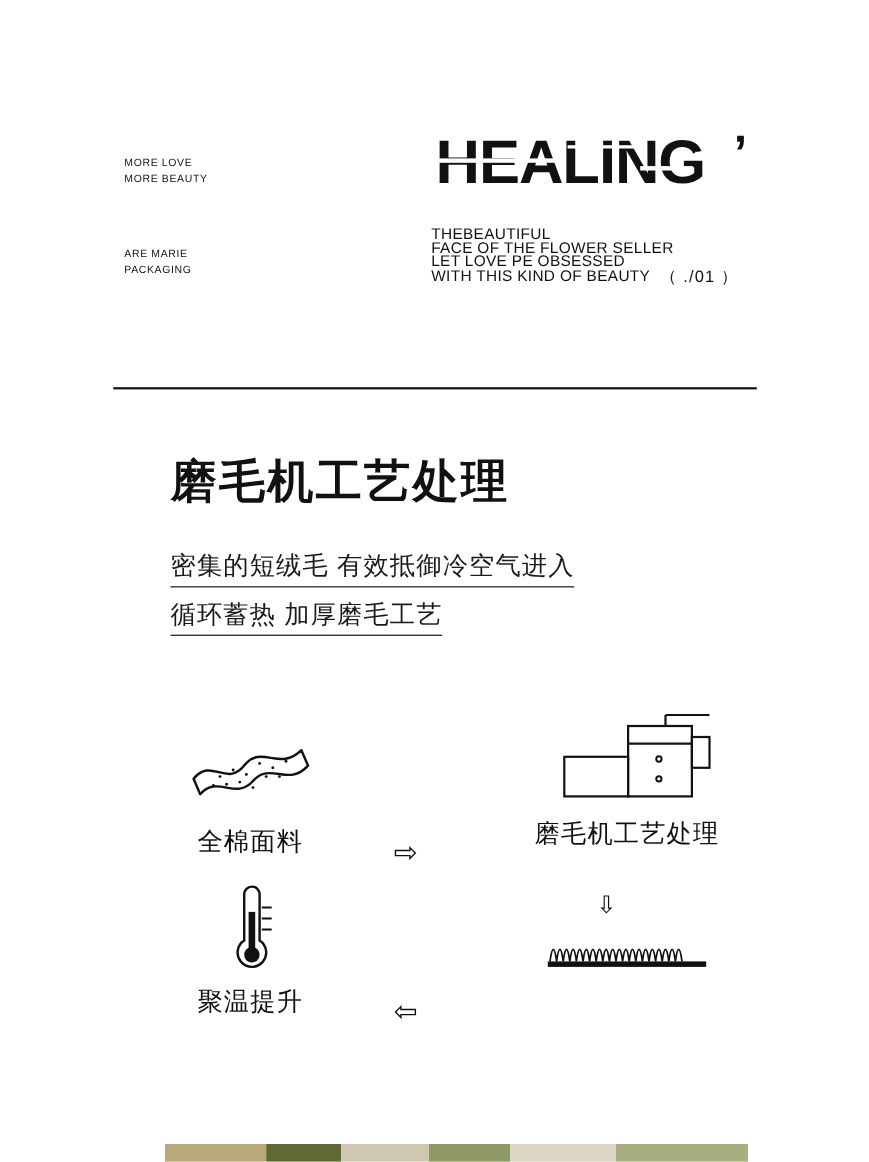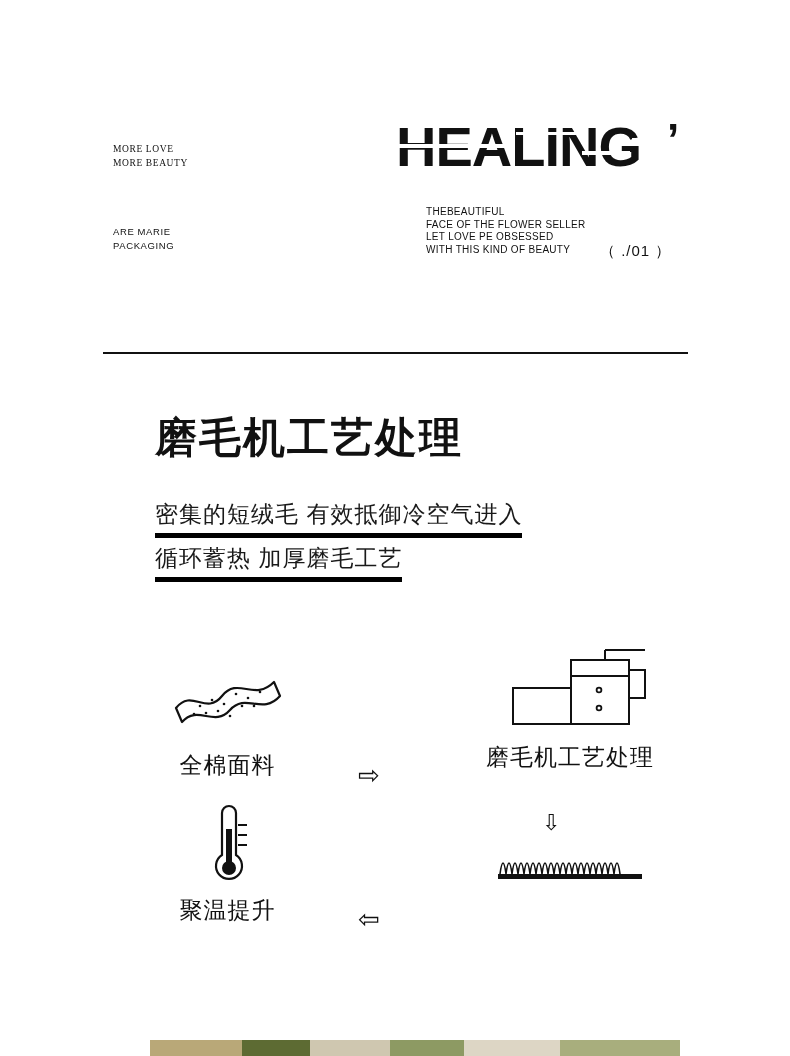--- a/index.html
+++ b/index.html
@@ -24,21 +24,21 @@
     height: 355px;
   }
   .tag-block {
     position: absolute;
     font-size: 9.5px;
     letter-spacing: 0.6px;
     line-height: 14px;
     color: #111;
     white-space: pre-line;
   }
-  .tag-top-left { left: 113px; top: 142px; font-family: Liberation Serif, serif; }
+  .tag-top-left { left: 113px; top: 142px; }
   .tag-bottom-left { left: 113px; top: 225px; }
 
   .healing-wrap {
     position: absolute;
     left: 396px;
     top: 118px;
     width: 300px;
     height: 70px;
   }
   .healing-text {
@@ -66,23 +66,23 @@
     left: 667px;
     top: 118px;
     font-size: 44px;
     font-weight: 700;
     line-height: 44px;
     color: #111;
   }
 
   .caption-block {
     position: absolute;
-    left: 426px;
+    left: 392px;
     top: 206px;
-    font-size: 10px;
+    font-size: 14px;
     line-height: 12.6px;
     letter-spacing: 0.3px;
     color: #111;
     white-space: pre-line;
   }
 
   .page-num {
     position: absolute;
     left: 600px;
     top: 242px;
@@ -110,21 +110,21 @@
     letter-spacing: 2px;
     line-height: 52px;
     color: #111;
   }
   .subline {
     position: absolute;
     font-size: 23px;
     line-height: 34px;
     color: #1a1a1a;
     letter-spacing: 1px;
-    border-bottom: 5px solid #000000;
+    border-bottom: 1px solid #000000;
     padding-bottom: 2px;
   }
   .subline-1 { left: 155px; top: 497px; }
   .subline-2 { left: 155px; top: 541px; }
 
   
   .flow {
     position: absolute;
     left: 0;
     top: 630px;

